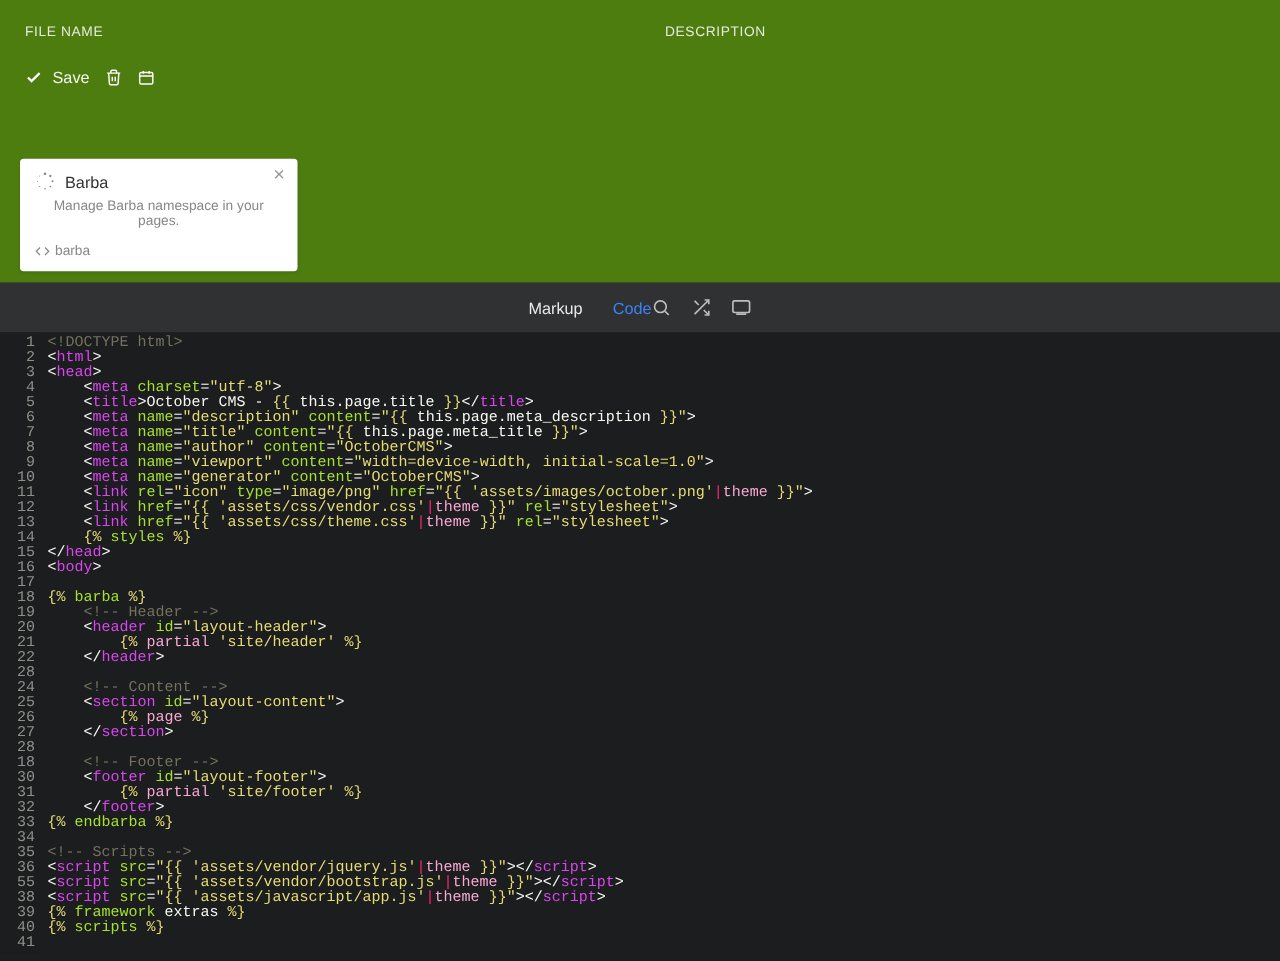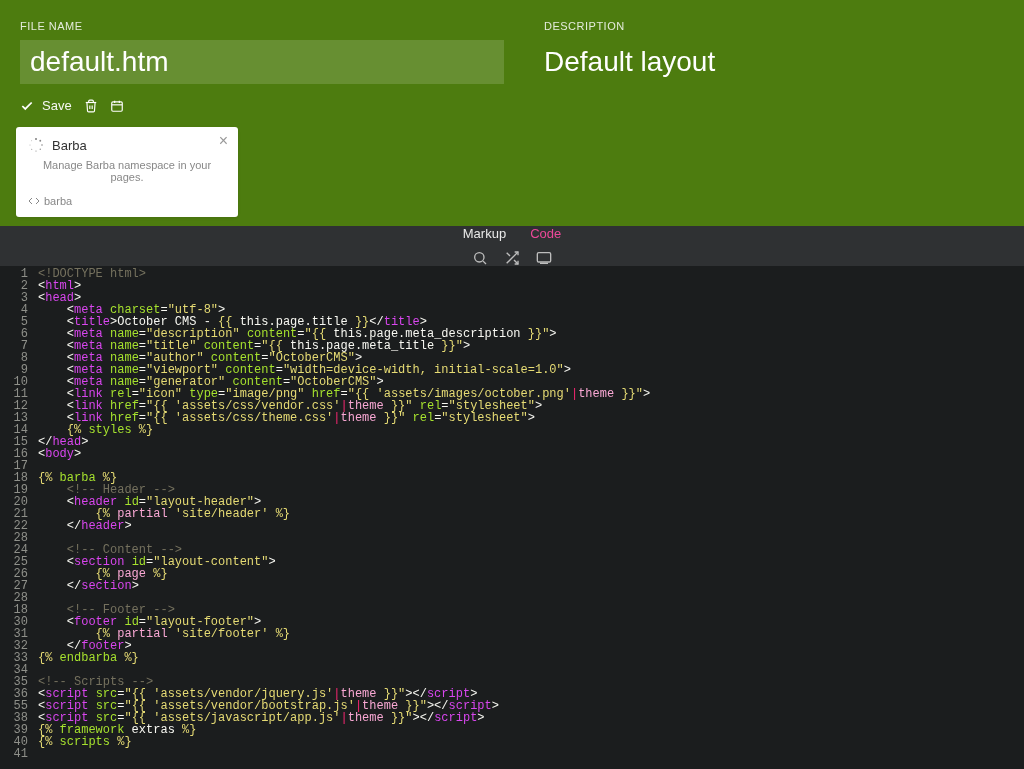--- a/index.html
+++ b/index.html
@@ -16,23 +16,23 @@
 .tb-item { display: flex; align-items: center; gap: 8px; cursor: pointer; }
 .tb-icon { display: inline-flex; }
 
 .card { position: absolute; left: 16px; top: 127px; width: 222px; background: #fff; border-radius: 3px; padding: 10px 12px 10px 12px; box-shadow: 0 1px 3px rgba(0,0,0,0.1); }
 .card-head { display: flex; align-items: center; gap: 8px; margin-bottom: 6px; }
 .card-title { font-size: 13px; color: #333; }
 .card-close { position: absolute; top: 6px; right: 10px; color: #999; font-size: 16px; cursor: pointer; line-height: 1; }
 .card-desc { font-size: 11px; color: #888; margin-bottom: 12px; text-align: center; }
 .card-tag { font-size: 11px; color: #888; display: flex; align-items: center; gap: 4px; }
 
-.tab-bar { background: #2f3133; height: 40px; display: flex; align-items: center; padding: 0 20px; justify-content: space-between; flex-direction: column; }
+.tab-bar { background: #2f3133; height: 40px; display: flex; align-items: center; padding: 0 20px; justify-content: center; }
 .tabs { display: flex; gap: 24px; }
-.tab { font-size: 13px; color: #ec4899; cursor: pointer; }
+.tab { font-size: 13px; color: #3b82f6; cursor: pointer; }
 .tab.active { color: #e9e9e9; }
 .tab-icons { display: flex; gap: 16px; color: #bdbdbd; }
 .tab-icons span { cursor: pointer; display: inline-flex; }
 
 .editor { background: #1b1d1e; font-family: Consolas, Monaco, "Courier New", monospace; font-size: 12px; line-height: 12px; display: flex; height: 496px; overflow: hidden; }
 .gutter { background: #1b1d1e; color: #8f908a; text-align: right; padding: 2px 6px 2px 4px; user-select: none; width: 34px; }
 .gutter div { height: 12px; }
 .codearea { padding: 2px 0 2px 4px; white-space: pre; color: #f8f8f2; }
 .codearea div { height: 12px; }
 
@@ -49,25 +49,23 @@
 
 svg { display: block; }
 </style>
 </head>
 <body>
 
 <div class="header-area">
   <div class="field-row">
     <div class="field-col">
       <div class="field-label">FILE NAME</div>
-      <input class="field-input" value="default.htm" style="">
     </div>
     <div class="field-col">
       <div class="field-label">DESCRIPTION</div>
-      <div class="field-display">Default layout</div>
     </div>
   </div>
 
   <div class="toolbar-row">
     <div class="tb-item">
       <span class="tb-icon">
         <svg width="14" height="14" viewBox="0 0 24 24" fill="none" stroke="white" stroke-width="3">
             <polyline points="20 6 9 17 4 12"></polyline>
           </svg>
       </span>

